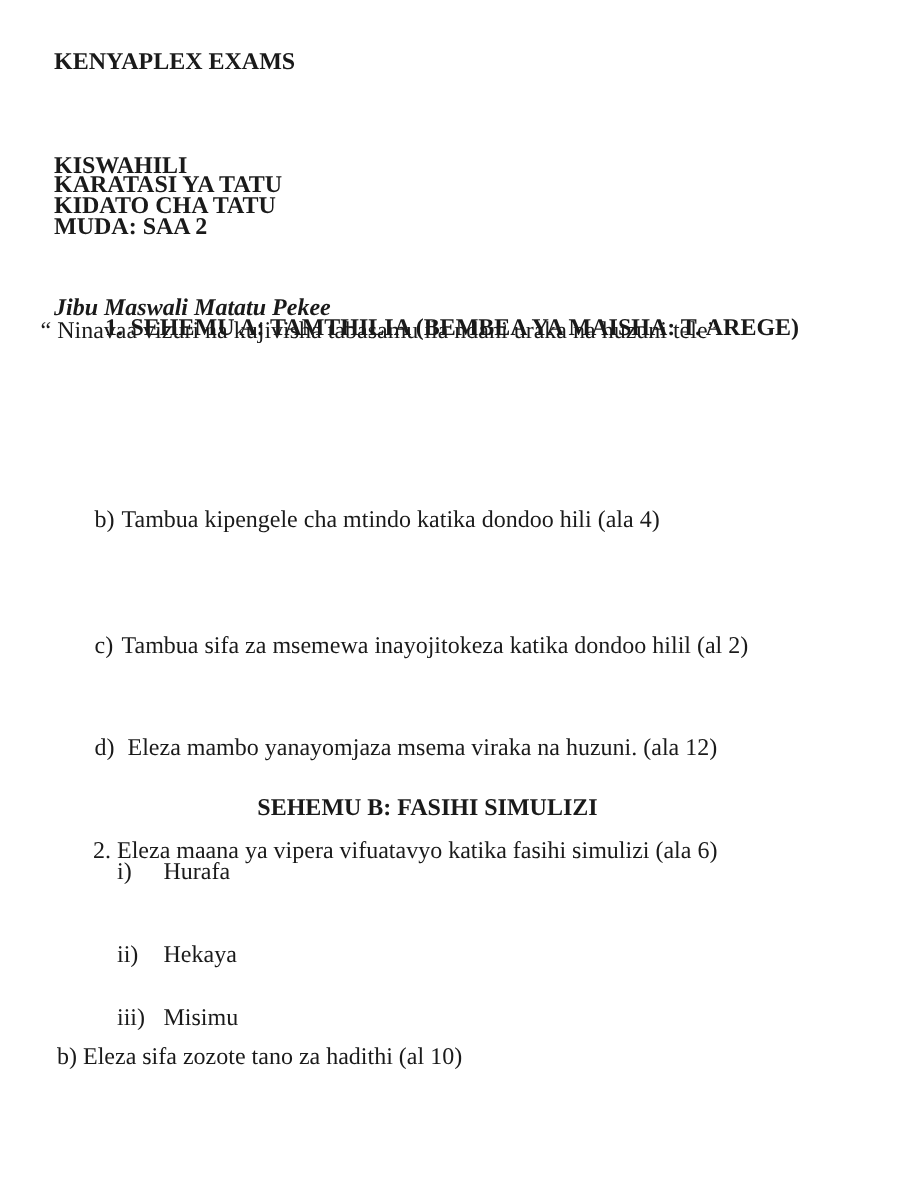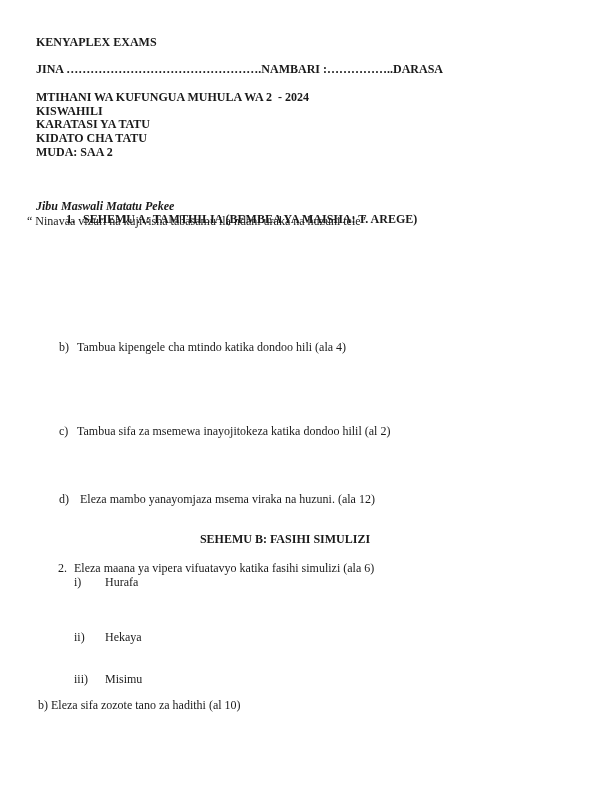--- a/index.html
+++ b/index.html
@@ -7,44 +7,42 @@
     position:relative;
     width:612px;
     height:792px;
     background:#ffffff;
     overflow:hidden;
     font-family:"Liberation Serif", serif;
     color:#1a1a1a;
   }
   .line{
     position:absolute;
-    font-size:12px;
+    font-size:16px;
     line-height:14px;
     white-space:pre;
   }
   .bold{font-weight:bold;}
   .bi{font-weight:bold;font-style:italic;margin-top:28px;}
   .ul{}
   .center{left:0;width:570px;text-align:center;}
   
   .qrow .qlabel{display:inline-block;width:18px;}
   .hrow .qlabel{display:inline-block;width:17px;}
   .q2row .qlabel{display:inline-block;width:16px;}
   .subrow .qlabel{display:inline-block;width:31px;}
 </style>
 </head>
 <body>
 
 <div class="page">
 
   <div class="line bold" style="left:36px;top:35px">KENYAPLEX EXAMS</div>
 
-  <div class="line bold" style="left:36px;top:62px">JINA ………………………………………….NAMBARI :……………..DARASA</div>
 
-  <div class="line bold" style="left:36px;top:90px">MTIHANI WA KUFUNGUA MUHULA WA 2  - 2024</div>
 
   <div class="line bold" style="left:36px;top:104px">KISWAHILI</div>
 
   <div class="line bold" style="left:36px;top:117px">KARATASI YA TATU</div>
 
   <div class="line bold" style="left:36px;top:131px">KIDATO CHA TATU</div>
 
   <div class="line bold" style="left:36px;top:145px">MUDA: SAA 2</div>
 
   <div class="line bi" style="left:36px;top:171px">Jibu Maswali Matatu Pekee</div>

